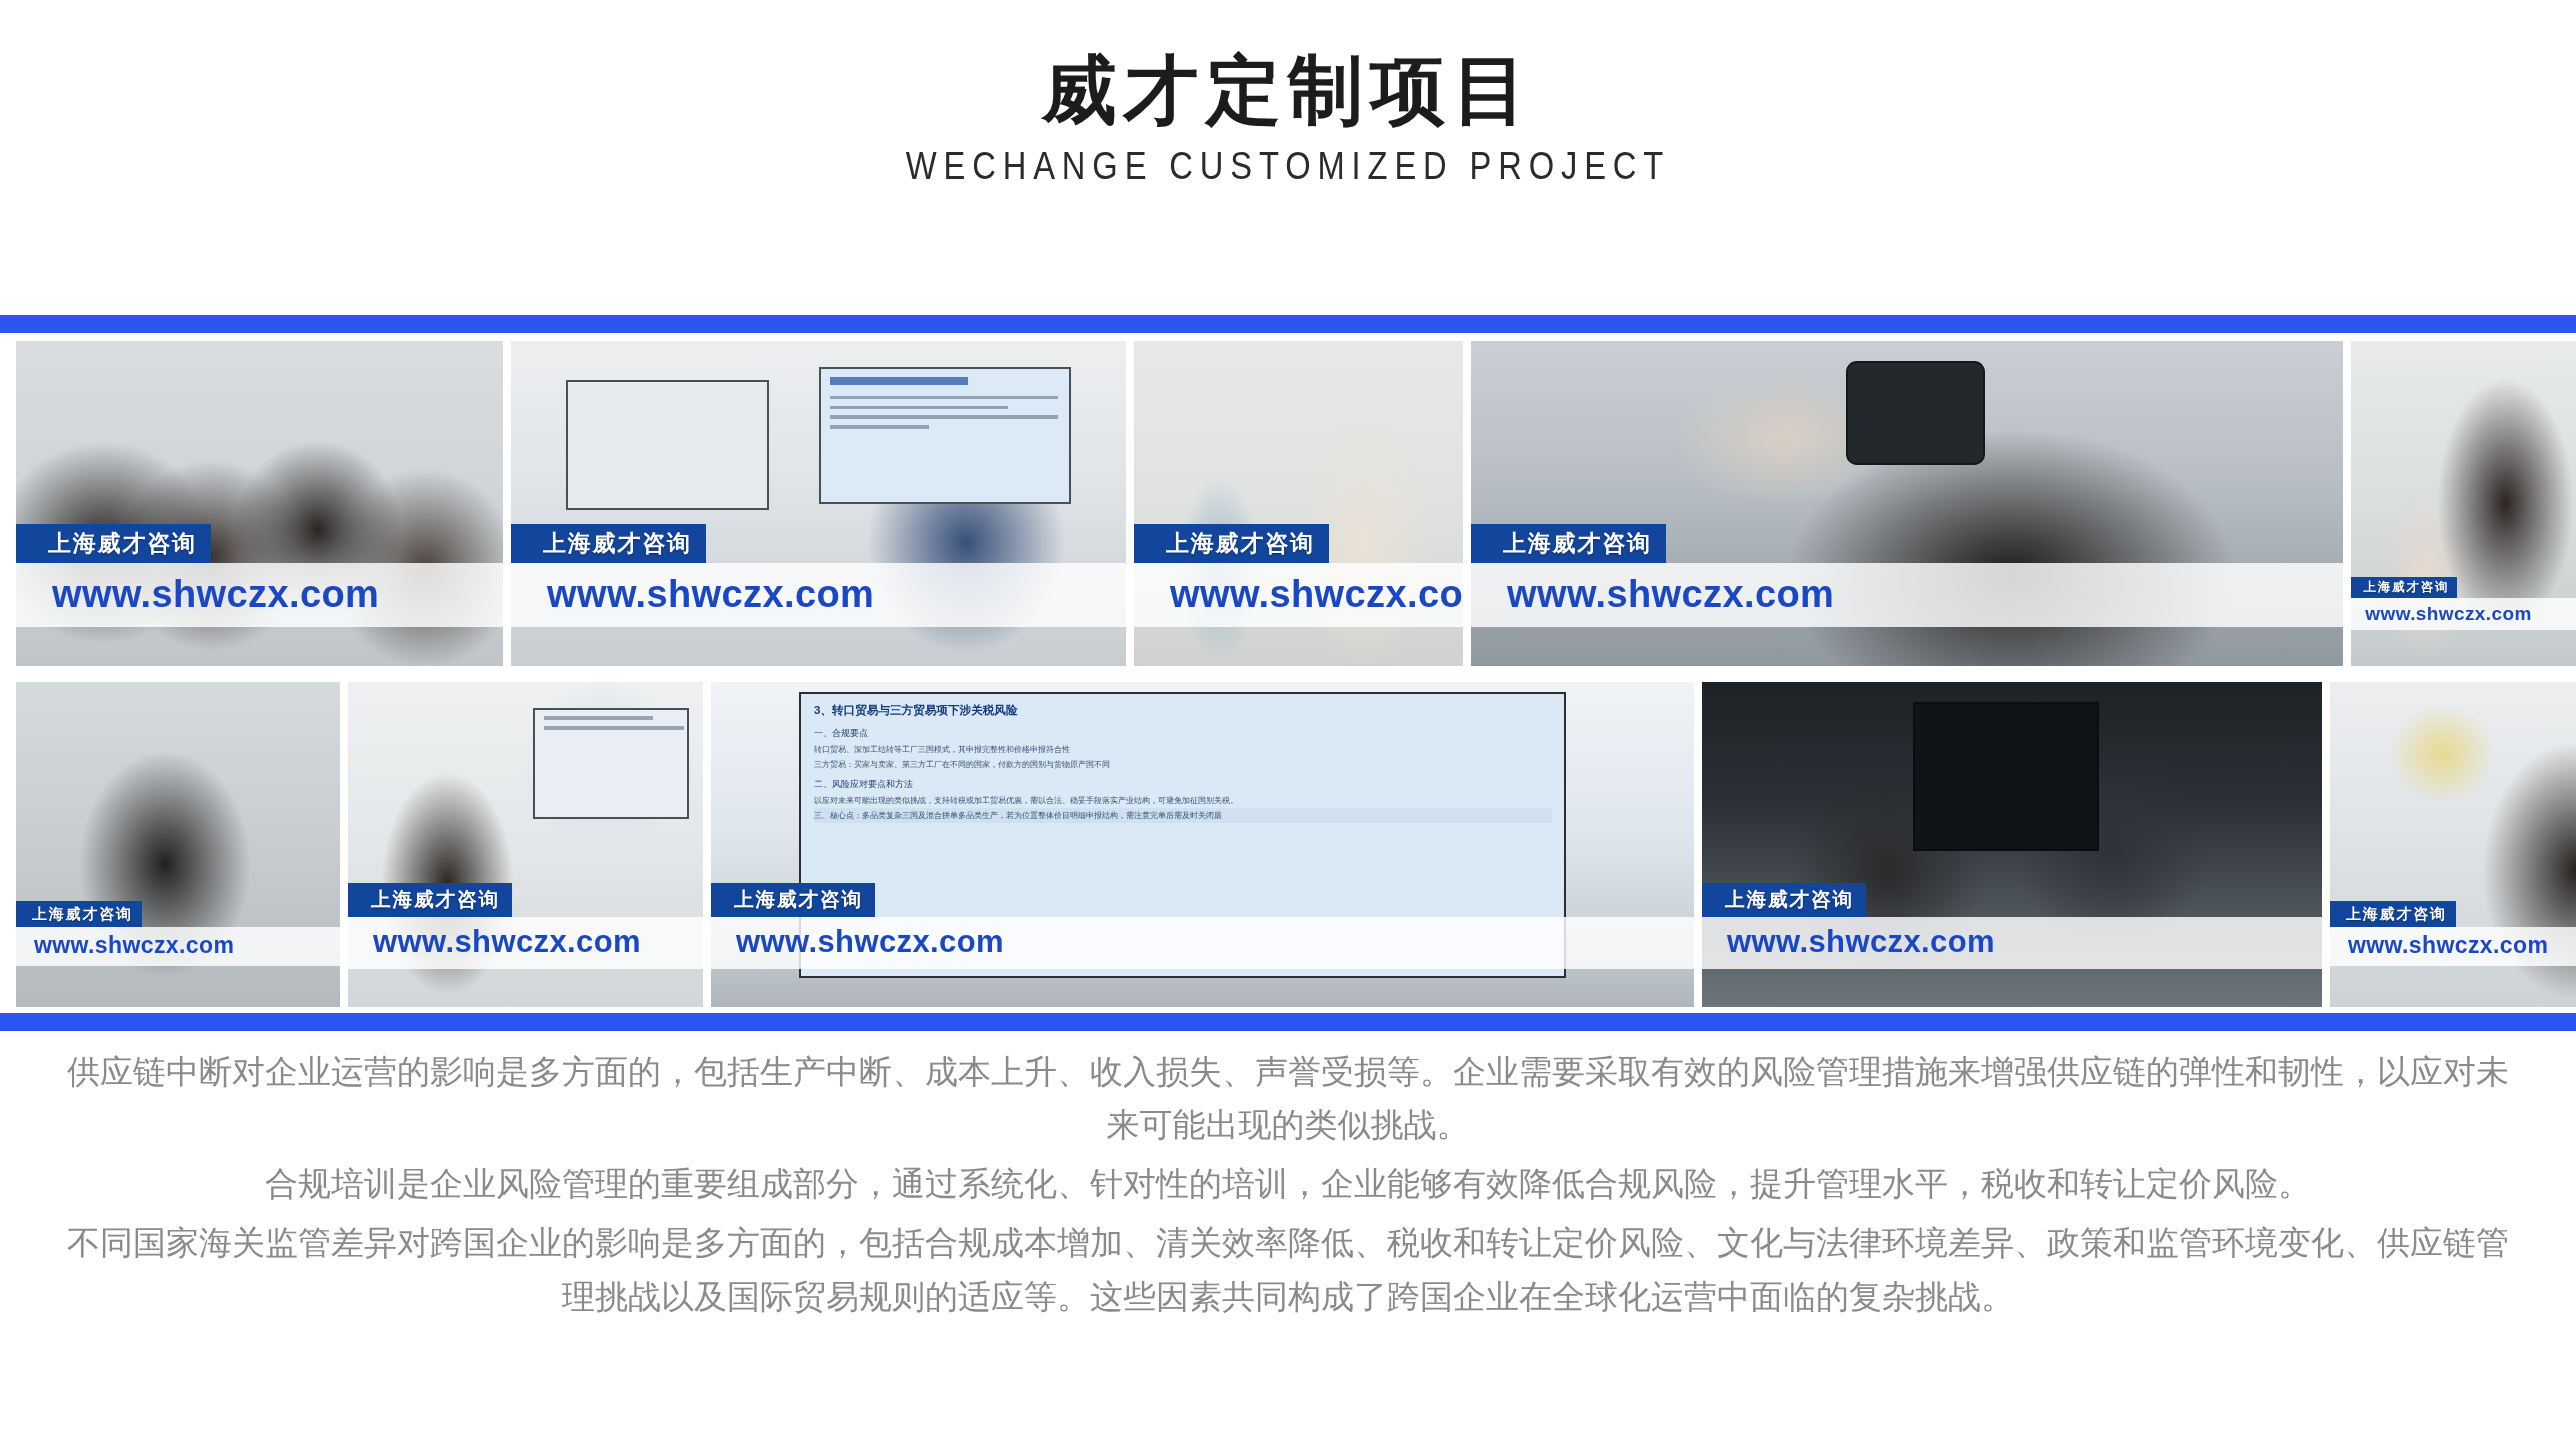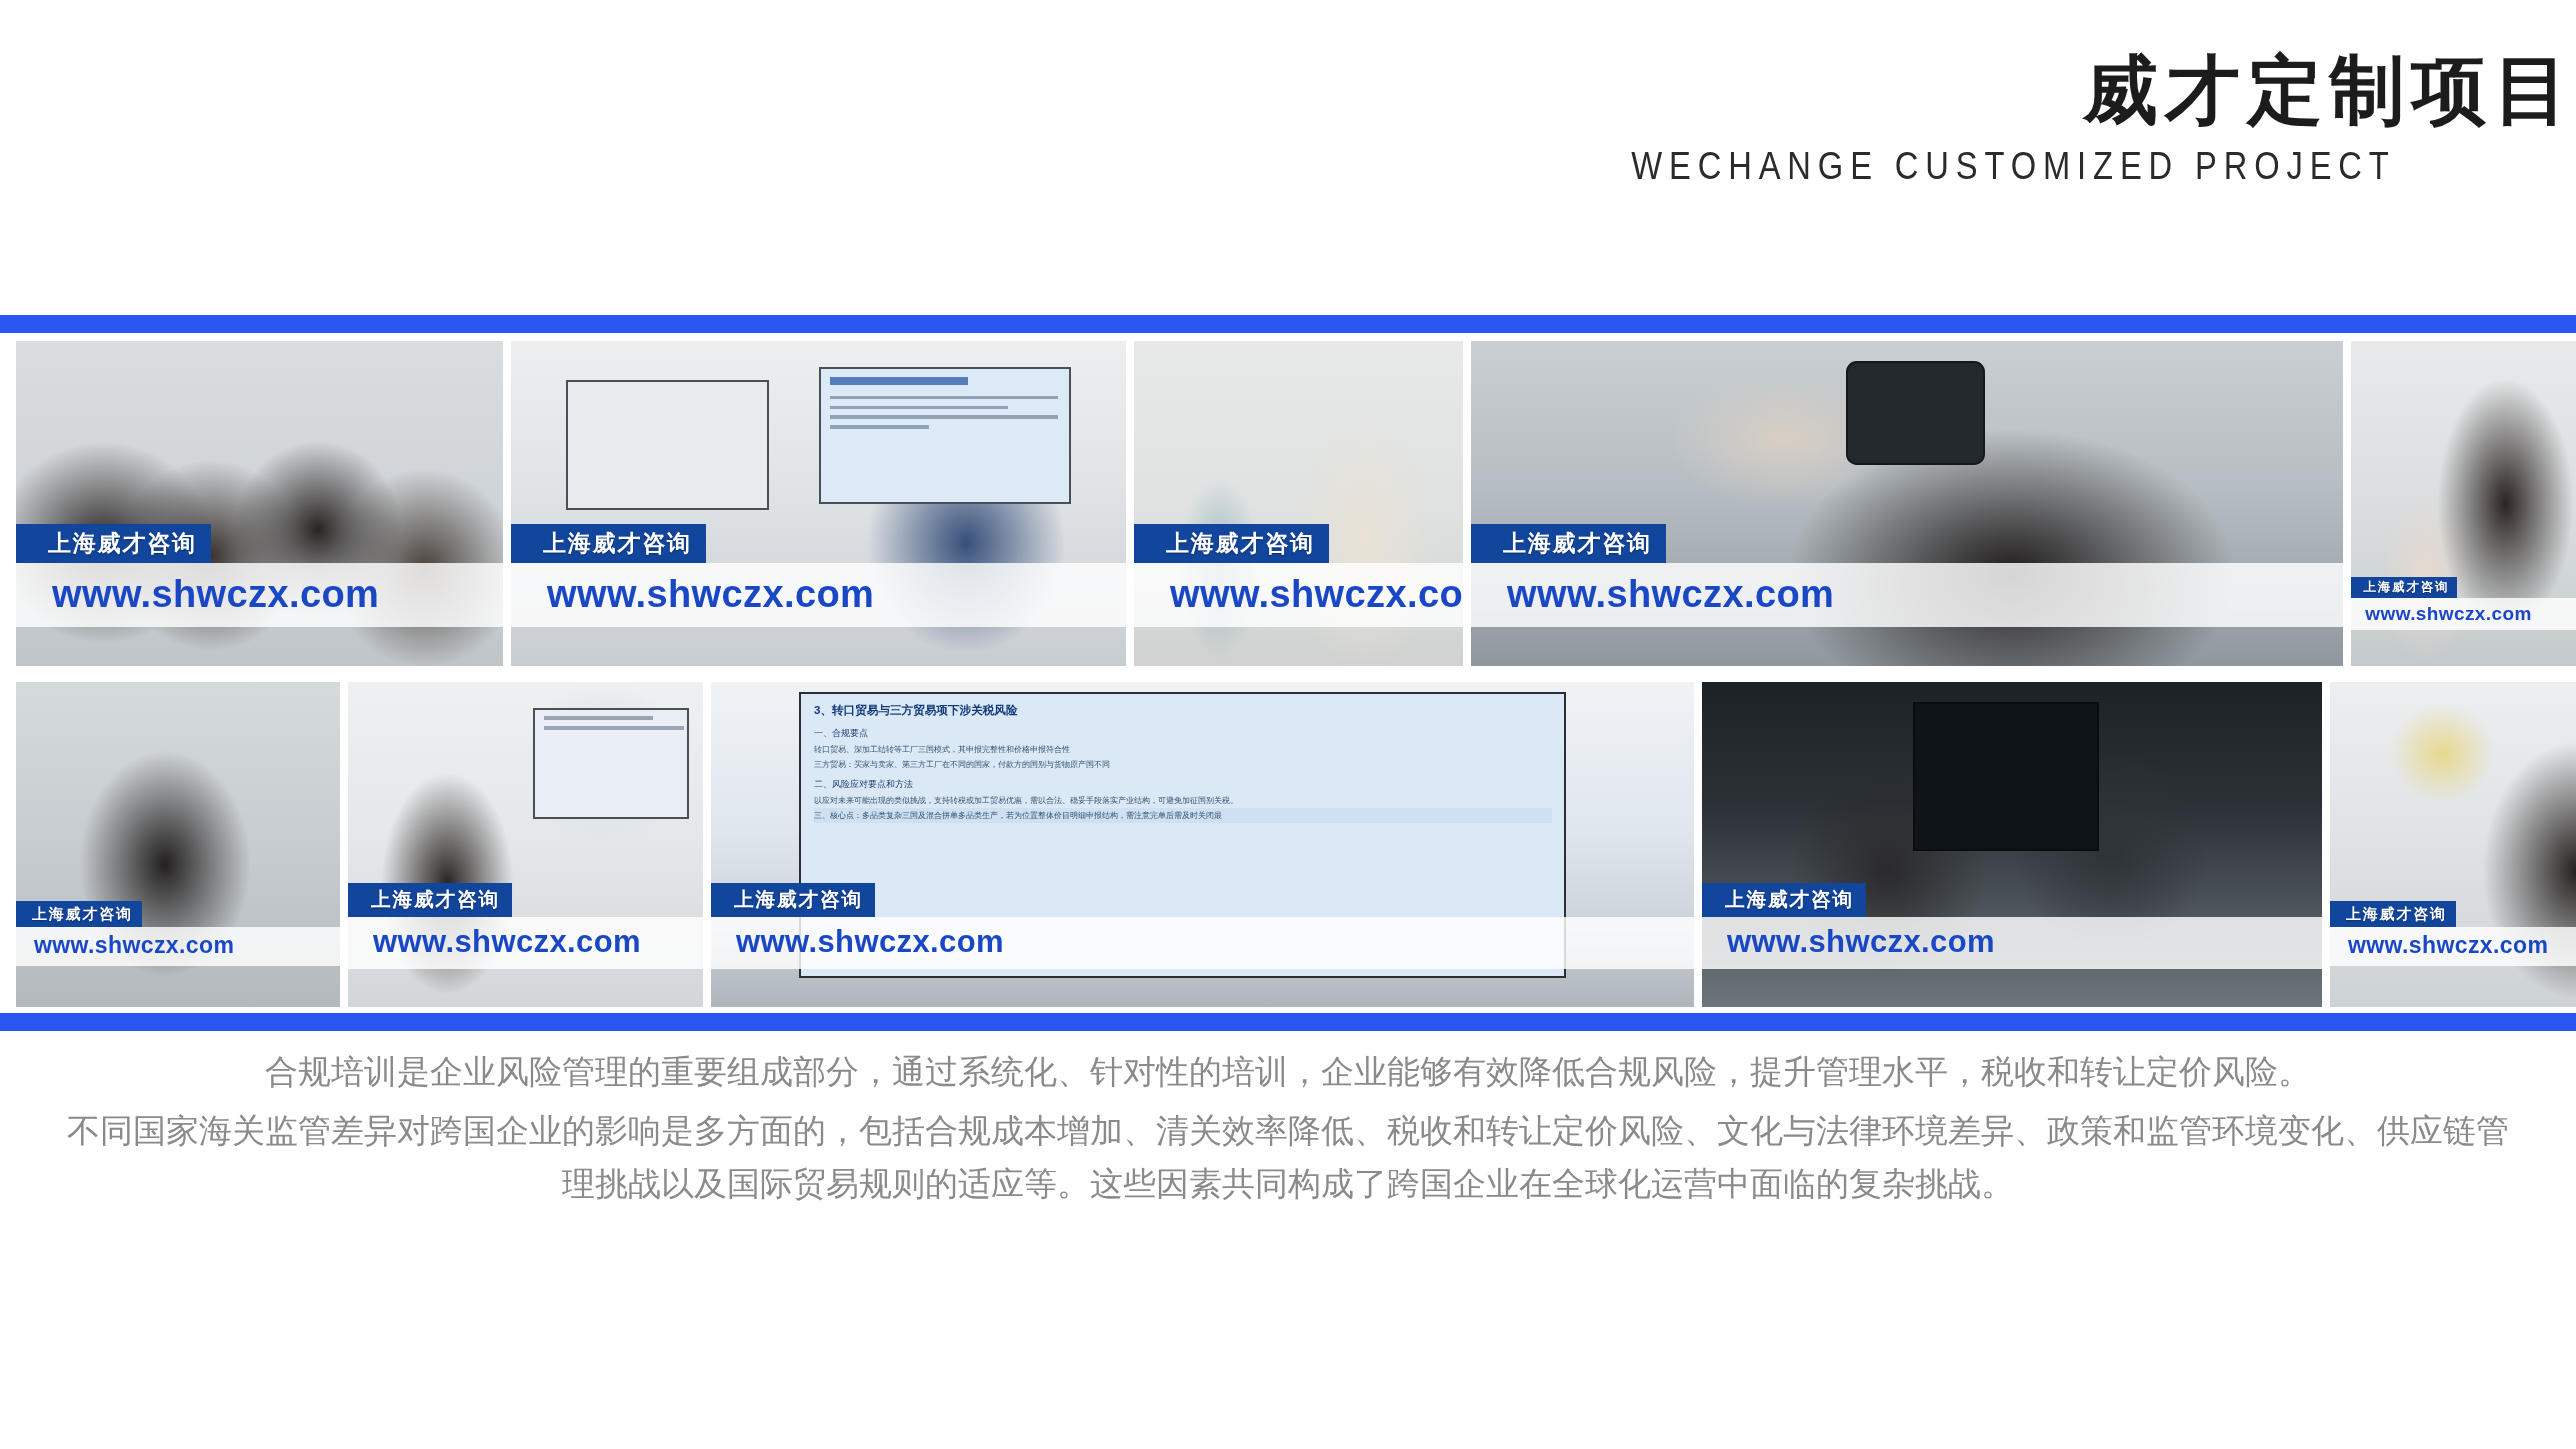--- a/index.html
+++ b/index.html
@@ -5,21 +5,21 @@
   * { margin:0; padding:0; box-sizing:border-box; }
   html,body { width:2576px; height:1449px; }
   body {
     background:#ffffff;
     font-family:"Liberation Sans","DejaVu Sans",sans-serif;
     overflow:hidden;
   }
   .page { position:relative; width:2576px; height:1449px; background:#fff; }
 
   
-  .header { padding-top:50px; text-align:right; }
+  .header { padding-top:50px; text-align:center; }
   .title-cn {
     font-family:"Liberation Sans","DejaVu Sans",sans-serif;
     font-size:75px;
     font-weight:700;
     letter-spacing:7.2px;
     color:#1c1c1c;
     line-height:1.08;
   }
   .title-en {
     margin-top:14.3px;
@@ -269,18 +269,19 @@
           <span class="wm-tag">上海威才咨询</span>
           <span class="wm-url">www.shwczx.com</span>
         </div>
       </div>
     </div>
   </div>
 
   <div class="rule rule-bottom"></div>
 
   <div class="copy">
+    <p>供应链中断对企业运营的影响是多方面的，包括生产中断、成本上升、收入损失、声誉受损等。企业需要采取有效的风险管理措施来增强供应链的弹性和韧性，以应对未来可能出现的类似挑战。</p>
     <p>合规培训是企业风险管理的重要组成部分，通过系统化、针对性的培训，企业能够有效降低合规风险，提升管理水平，税收和转让定价风险。</p>
     <p>不同国家海关监管差异对跨国企业的影响是多方面的，包括合规成本增加、清关效率降低、税收和转让定价风险、文化与法律环境差异、政策和监管环境变化、供应链管理挑战以及国际贸易规则的适应等。这些因素共同构成了跨国企业在全球化运营中面临的复杂挑战。</p>
   </div>
 
 </div>
 
 
 </body></html>

